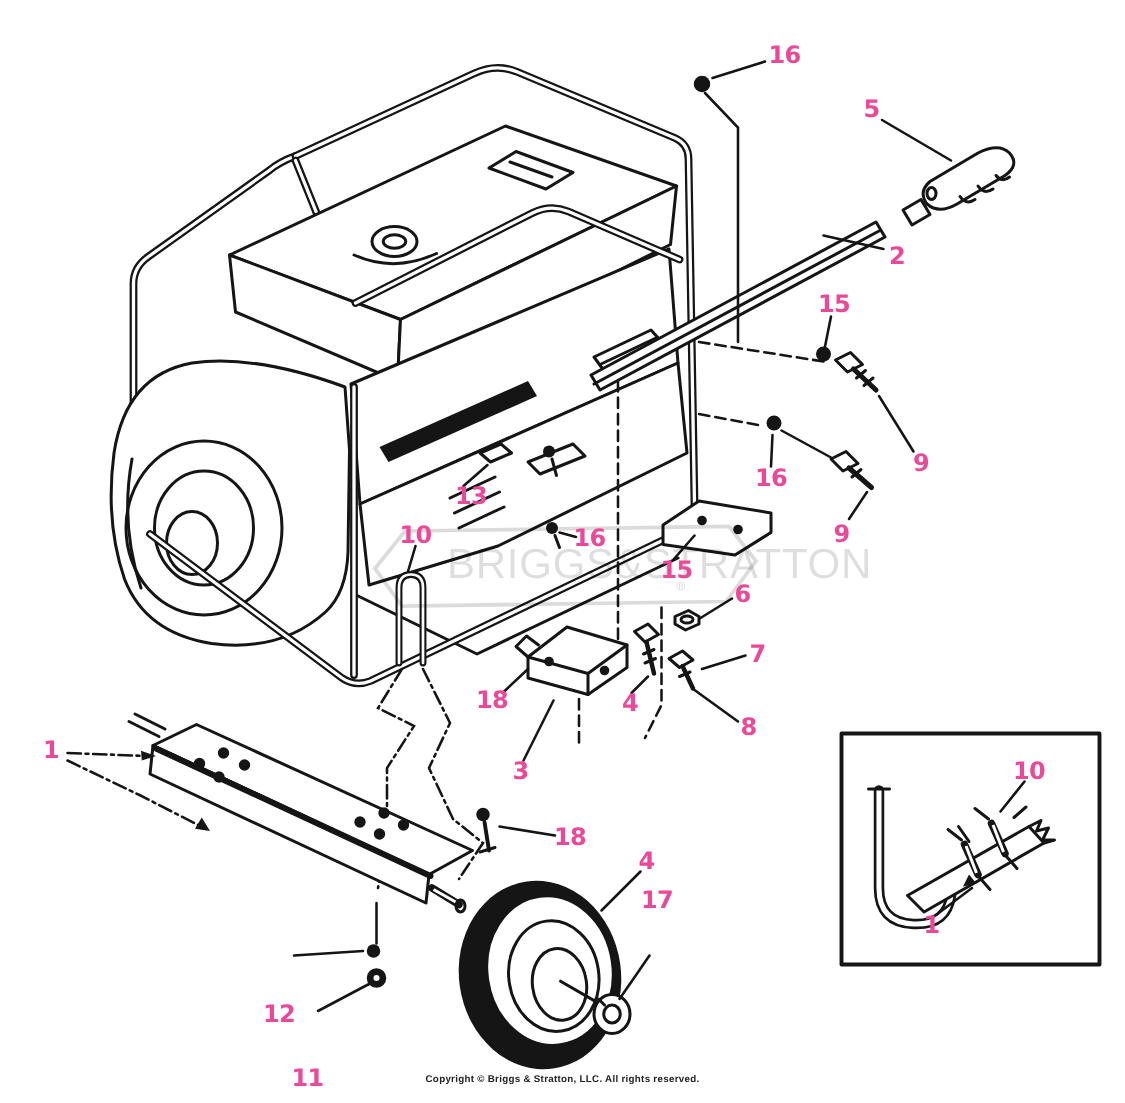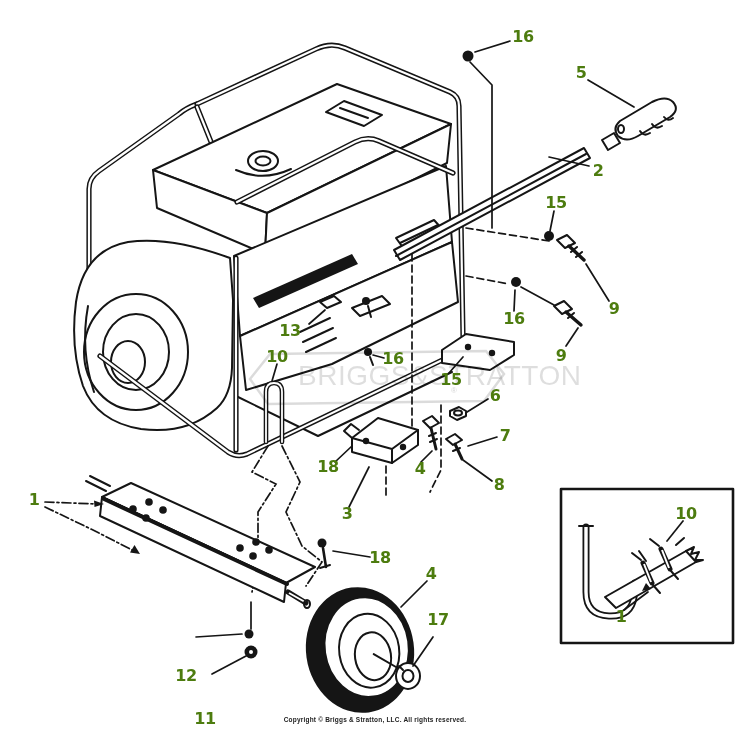--- a/index.html
+++ b/index.html
@@ -9,21 +9,21 @@
   .s{fill:none;stroke:#151515;stroke-width:2;stroke-linecap:round;stroke-linejoin:round;}
   .f{fill:#fff;stroke:#151515;stroke-width:2;stroke-linejoin:round;}
   .k{fill:#151515;stroke:none;}
   .tO{fill:none;stroke:#151515;stroke-width:5.2;stroke-linecap:round;stroke-linejoin:round;}
   .tI{fill:none;stroke:#fff;stroke-width:2.2;stroke-linecap:round;stroke-linejoin:round;}
   .ld{fill:none;stroke:#151515;stroke-width:1.7;stroke-linecap:round;}
   .dd{stroke-dasharray:7 4;}
   .dz{stroke-dasharray:9 3 2 3;}
   .wm{fill:none;stroke:rgba(0,0,0,0.14);stroke-width:2.5;}
   .callout{position:absolute;transform:translate(-50%,-50%);font-weight:700;font-size:16px;
-           letter-spacing:-0.5px;color:#4d7c0f;line-height:1;font-family:"DejaVu Sans",sans-serif;}
+           letter-spacing:-0.5px;color:#ec4899;line-height:1;font-family:"DejaVu Sans",sans-serif;}
   .watermark-text{position:absolute;left:283px;top:360px;font-weight:400;font-size:28px;
            letter-spacing:0.5px;color:rgba(0,0,0,0.13);white-space:nowrap;margin-left:15px;}
   .watermark-reg{position:absolute;left:451px;top:386px;font-size:8px;color:rgba(0,0,0,0.18);}
   .copyright{position:absolute;left:0;right:0;top:716px;text-align:center;font-size:6.5px;
            font-weight:600;color:#222;letter-spacing:0.2px;}
 </style>
 </head>
 <body>
 
 <div class="stage">
@@ -249,35 +249,35 @@
 <div class="watermark-reg">®</div>
 
 <div>
       <div class="callout" style="left: 523px; top: 37px;">16</div>
       <div class="callout" style="left: 581px; top: 73px;">5</div>
       <div class="callout" style="left: 598px; top: 171px;">2</div>
       <div class="callout" style="left: 556px; top: 203px;">15</div>
       <div class="callout" style="left: 614px; top: 309px;">9</div>
       <div class="callout" style="left: 514px; top: 319px;">16</div>
       <div class="callout" style="left: 561px; top: 356px;">9</div>
-      <div class="callout" style="left: 290px; top: 331px;">13</div>
+      <div class="callout" style="left: 314px; top: 331px;">13</div>
       <div class="callout" style="left: 277px; top: 357px;">10</div>
       <div class="callout" style="left: 393px; top: 359px;">16</div>
       <div class="callout" style="left: 451px; top: 380px;">15</div>
       <div class="callout" style="left: 495px; top: 396px;">6</div>
       <div class="callout" style="left: 505px; top: 436px;">7</div>
       <div class="callout" style="left: 499px; top: 485px;">8</div>
       <div class="callout" style="left: 420px; top: 469px;">4</div>
       <div class="callout" style="left: 328px; top: 467px;">18</div>
       <div class="callout" style="left: 347px; top: 514px;">3</div>
       <div class="callout" style="left: 34px; top: 500px;">1</div>
       <div class="callout" style="left: 380px; top: 558px;">18</div>
       <div class="callout" style="left: 431px; top: 574px;">4</div>
       <div class="callout" style="left: 186px; top: 676px;">12</div>
       <div class="callout" style="left: 205px; top: 700px; margin-top: 19px;">11</div>
-      <div class="callout" style="left: 438px; top: 620px;">17</div>
+      <div class="callout" style="left: 438px; top: 600px;">17</div>
       <div class="callout" style="left: 686px; top: 514px;">10</div>
       <div class="callout" style="left: 621px; top: 617px;">1</div>
     </div>
 
 <div class="copyright">Copyright © Briggs &amp; Stratton, LLC. All rights reserved.</div>
 
 </div>
 
 </body></html>

